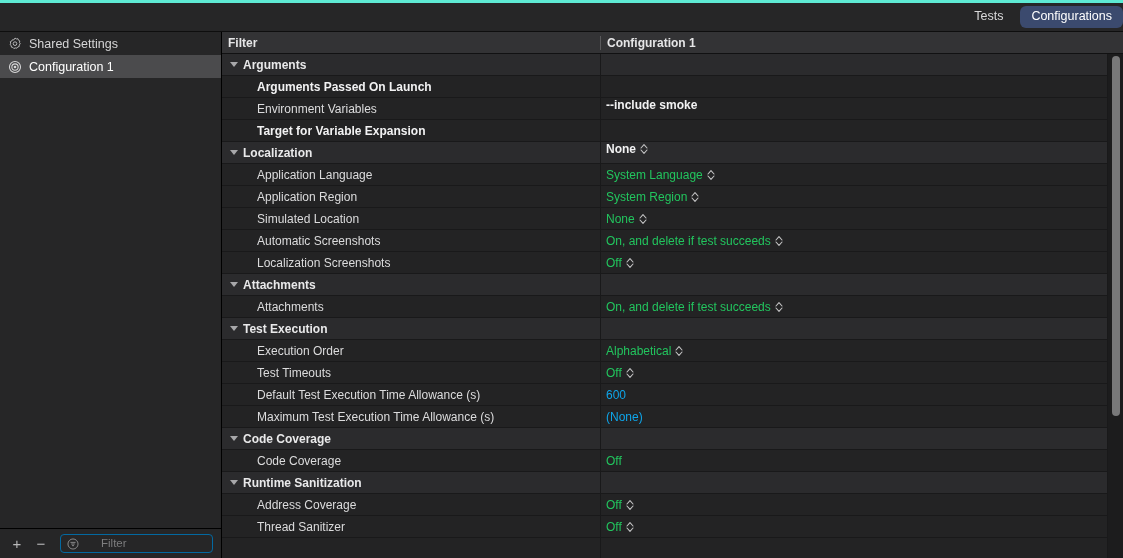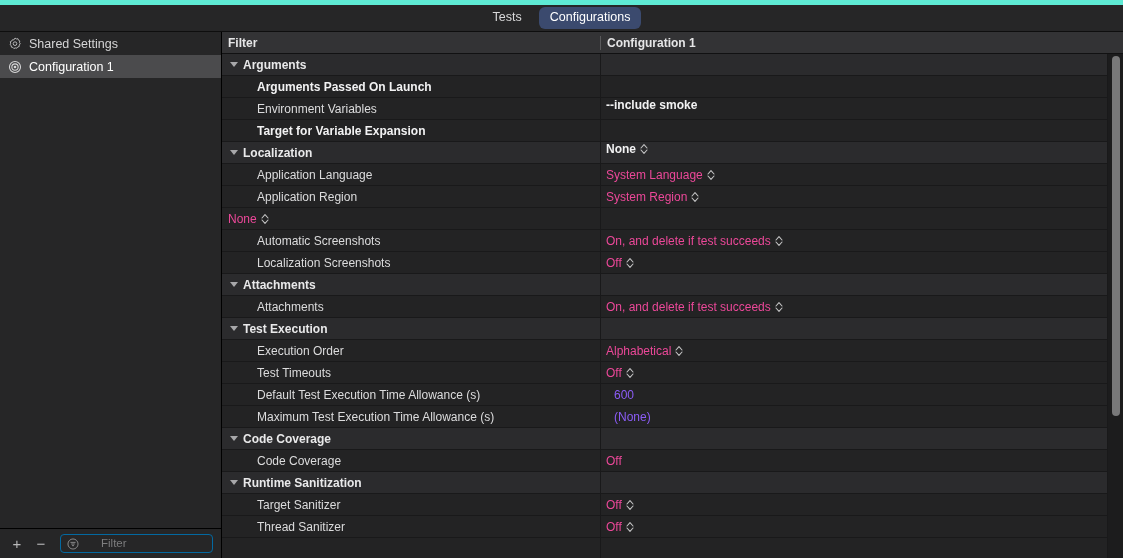--- a/index.html
+++ b/index.html
@@ -10,23 +10,23 @@
     -webkit-font-smoothing: antialiased;
     overflow: hidden;
   }
 
   #app { position: relative; width: 1123px; height: 558px; display: flex; flex-direction: column; }
 
   
   .topbar {
     height: 32px; flex: 0 0 32px;
     background: #262627;
-    border-top: 5px solid #5eead4;
+    border-top: 3px solid #5eead4;
     border-bottom: 1px solid #0e0e0e;
-    display: flex; align-items: center; justify-content: center;
+    display: flex; align-items: center; justify-content: flex-end;
     gap: 6px;
   }
   .tab {
     font-size: 12.5px; color: #d9d9da;
     padding: 4px 11px 5px; border-radius: 6px;
     line-height: 1; white-space: nowrap;
   }
   .tab.selected { background: #3b4a6e; color: #ffffff; }
 
   
@@ -98,24 +98,24 @@
   .row.item.modified .cell-name { font-weight: bold; color: #f2f2f3; }
 
   .disc {
     width: 0; height: 0; flex: 0 0 auto;
     border-left: 4.5px solid transparent; border-right: 4.5px solid transparent;
     border-top: 5.5px solid #a8a8aa;
   }
 
   .cell-value {
     flex: 1 1 auto; min-width: 0; display: flex; align-items: center; gap: 4px;
-    padding-left: 6px; font-size: 12px; color: #ec4899; white-space: nowrap; overflow: hidden;
+    padding-left: 6px; font-size: 12px; color: #22c55e; white-space: nowrap; overflow: hidden;
   }
   .row.item.modified .cell-value { font-weight: bold; color: #f2f2f3; margin-top: 36px; }
-  .cell-value.dim { color: #8b5cf6; font-weight: normal; margin-left: 8px; }
+  .cell-value.dim { color: #0ea5e9; font-weight: normal; }
 
   .stepper { width: 8px; height: 12px; flex: 0 0 8px; display: block; }
 
   
   .col-rule {
     position: absolute; top: 0; bottom: 0; left: 378px; width: 1px;
     background: #19191a; pointer-events: none;
   }
 
   
@@ -238,20 +238,21 @@
               <div class="cell-name">Application Region</div>
               <div class="cell-value">
                 <span>System Region</span>
                 <svg class="stepper" viewBox="0 0 8 12">
                   <path d="M1 5 4 1.6 7 5" fill="none" stroke="#c2c2c3" stroke-width="1.1" stroke-linecap="round" stroke-linejoin="round"></path>
                   <path d="M1 7 4 10.4 7 7" fill="none" stroke="#c2c2c3" stroke-width="1.1" stroke-linecap="round" stroke-linejoin="round"></path>
                 </svg>
               </div>
             </div>
             <div class="row item">
+              <div class="cell-name">Simulated Location</div>
               <div class="cell-value">
                 <span>None</span>
                 <svg class="stepper" viewBox="0 0 8 12">
                   <path d="M1 5 4 1.6 7 5" fill="none" stroke="#c2c2c3" stroke-width="1.1" stroke-linecap="round" stroke-linejoin="round"></path>
                   <path d="M1 7 4 10.4 7 7" fill="none" stroke="#c2c2c3" stroke-width="1.1" stroke-linecap="round" stroke-linejoin="round"></path>
                 </svg>
               </div>
             </div>
             <div class="row item">
               <div class="cell-name">Automatic Screenshots</div>
@@ -343,21 +344,21 @@
               </div>
             </div>
             <div class="row group">
               <div class="cell-name">
                 <span class="disc"></span>
                 <span>Runtime Sanitization</span>
               </div>
               <div class="cell-value"></div>
             </div>
             <div class="row item">
-              <div class="cell-name">Target Sanitizer</div>
+              <div class="cell-name">Address Coverage</div>
               <div class="cell-value">
                 <span>Off</span>
                 <svg class="stepper" viewBox="0 0 8 12">
                   <path d="M1 5 4 1.6 7 5" fill="none" stroke="#c2c2c3" stroke-width="1.1" stroke-linecap="round" stroke-linejoin="round"></path>
                   <path d="M1 7 4 10.4 7 7" fill="none" stroke="#c2c2c3" stroke-width="1.1" stroke-linecap="round" stroke-linejoin="round"></path>
                 </svg>
               </div>
             </div>
             <div class="row item">
               <div class="cell-name">Thread Sanitizer</div>

